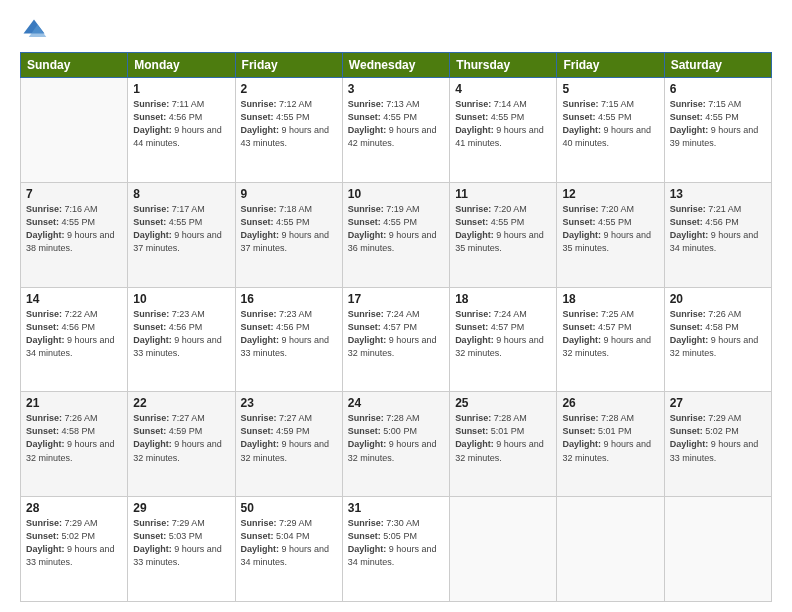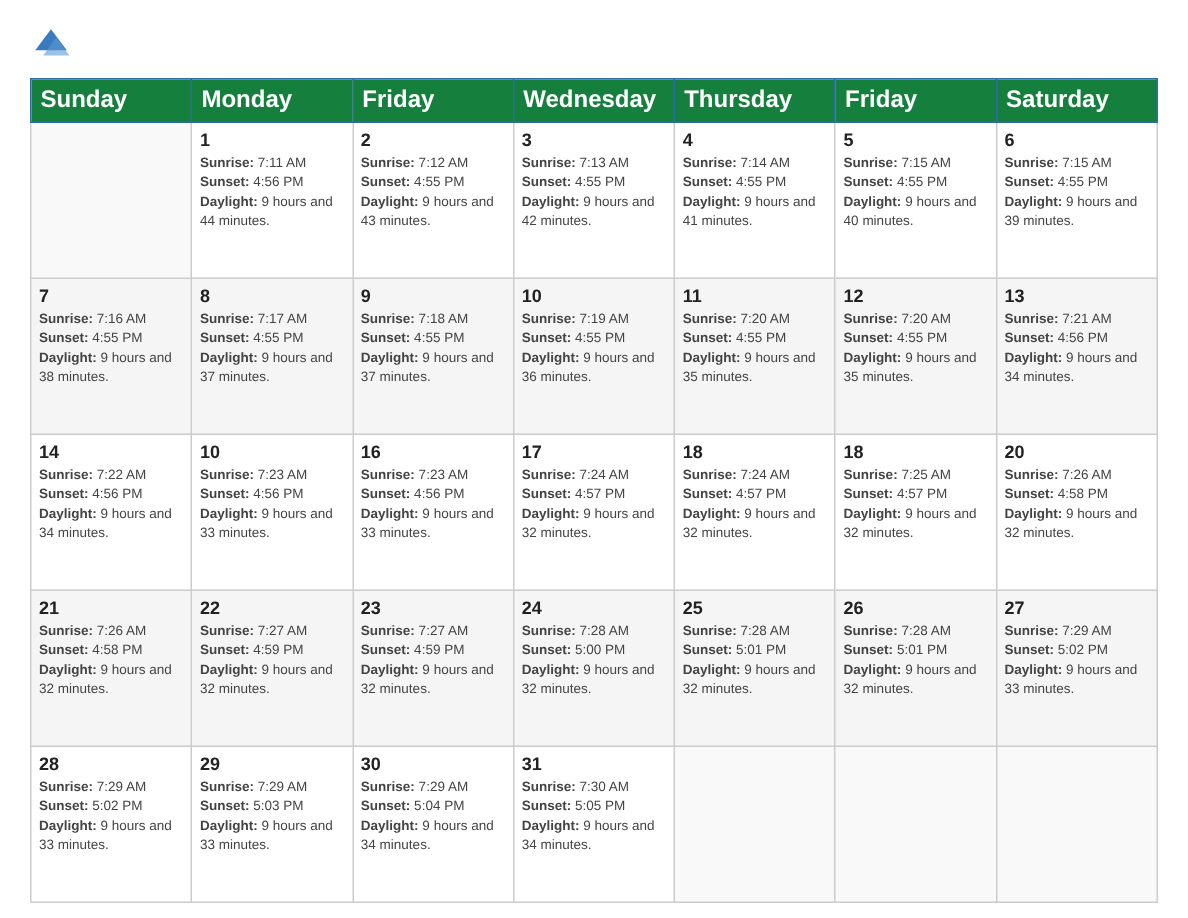--- a/index.html
+++ b/index.html
@@ -54,23 +54,23 @@
       margin-top: 2px;
     }
     .calendar {
       flex: 1;
       border: 1px solid #ccc;
       border-collapse: collapse;
       width: 100%;
       table-layout: fixed;
     }
     .calendar th {
-      background-color: #15803d;
+      background-color: #4d7c0f;
       color: #fff;
-      font-size: 16px;
+      font-size: 12px;
       font-weight: bold;
       padding: 5px 6px;
       text-align: left;
       border: 1px solid #2e6aa8;
     }
     .calendar td {
       vertical-align: top;
       border: 1px solid #ccc;
       padding: 4px 5px;
       font-size: 9.5px;
@@ -250,21 +250,21 @@
         <tr>
           <td>
             <div class="day-num">28</div>
             <div class="day-info"><strong>Sunrise:</strong> 7:29 AM<br><strong>Sunset:</strong> 5:02 PM<br><strong>Daylight:</strong> 9 hours and 33 minutes.</div>
           </td>
           <td>
             <div class="day-num">29</div>
             <div class="day-info"><strong>Sunrise:</strong> 7:29 AM<br><strong>Sunset:</strong> 5:03 PM<br><strong>Daylight:</strong> 9 hours and 33 minutes.</div>
           </td>
           <td>
-            <div class="day-num">30</div>
+            <div class="day-num">50</div>
             <div class="day-info"><strong>Sunrise:</strong> 7:29 AM<br><strong>Sunset:</strong> 5:04 PM<br><strong>Daylight:</strong> 9 hours and 34 minutes.</div>
           </td>
           <td>
             <div class="day-num">31</div>
             <div class="day-info"><strong>Sunrise:</strong> 7:30 AM<br><strong>Sunset:</strong> 5:05 PM<br><strong>Daylight:</strong> 9 hours and 34 minutes.</div>
           </td>
           <td class="empty"></td>
           <td class="empty"></td>
           <td class="empty"></td>
         </tr>

